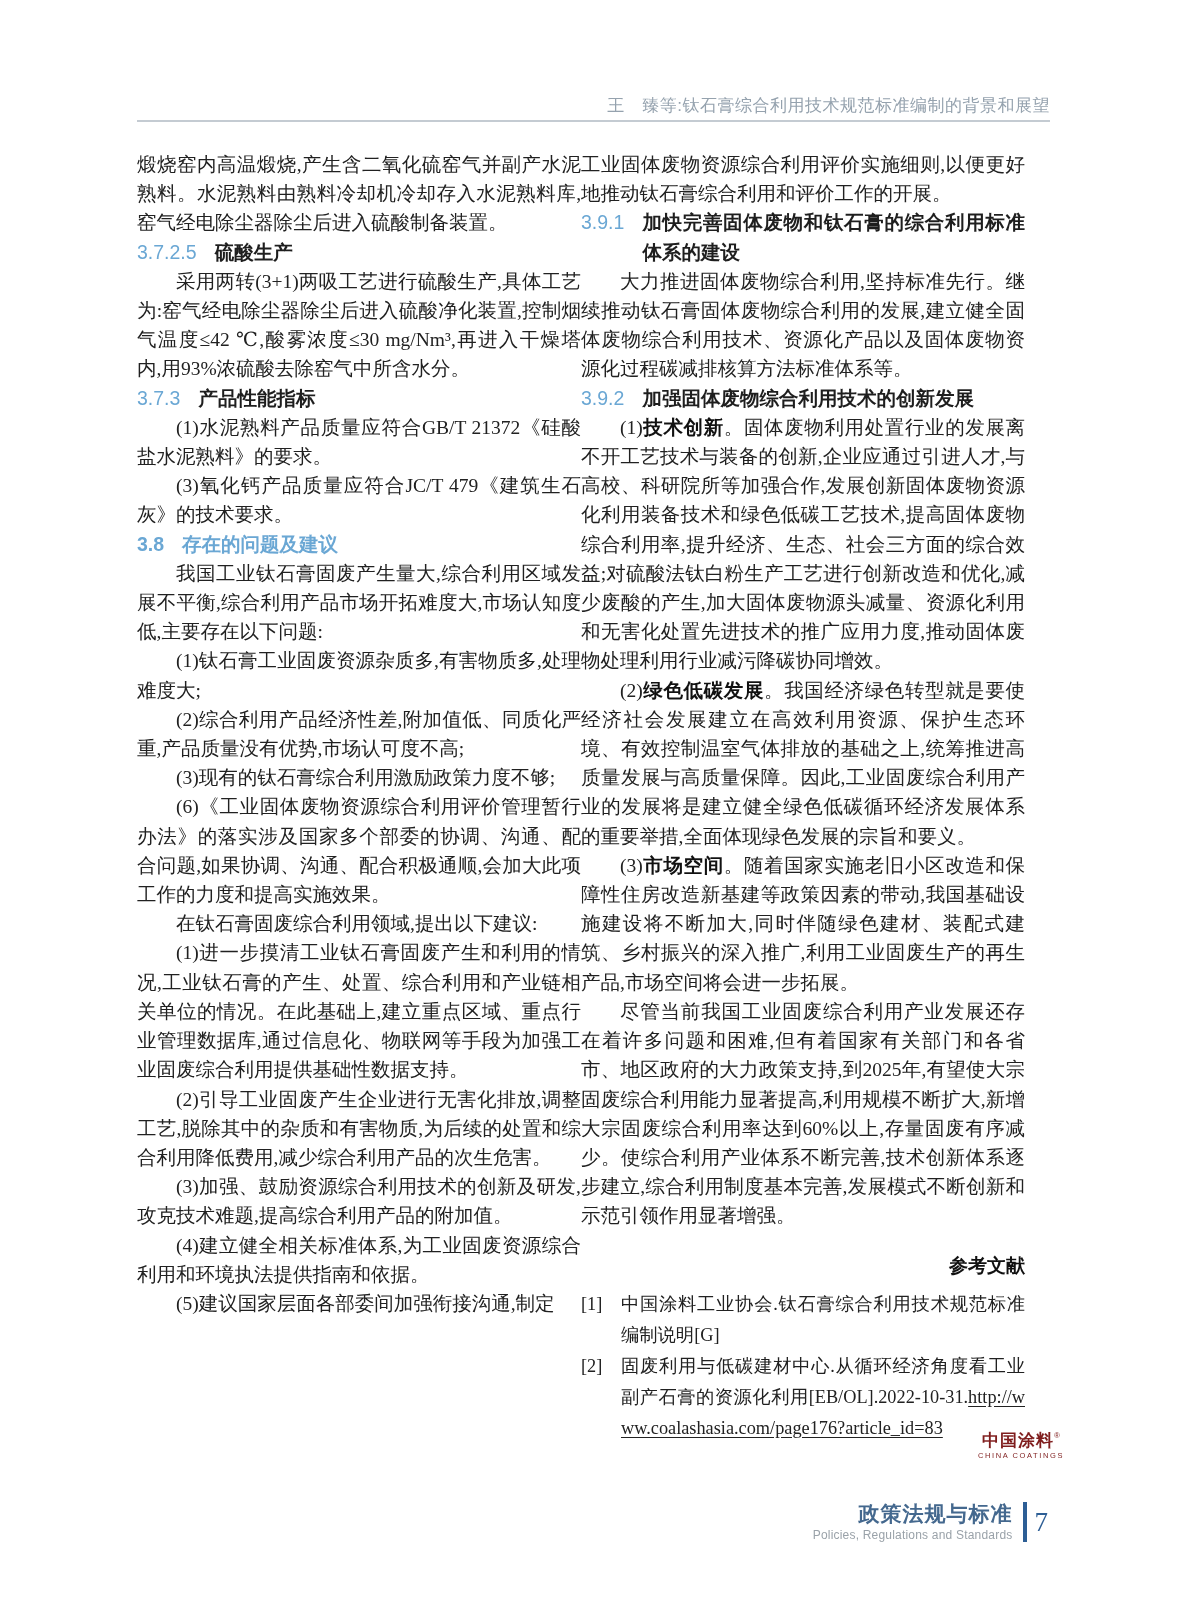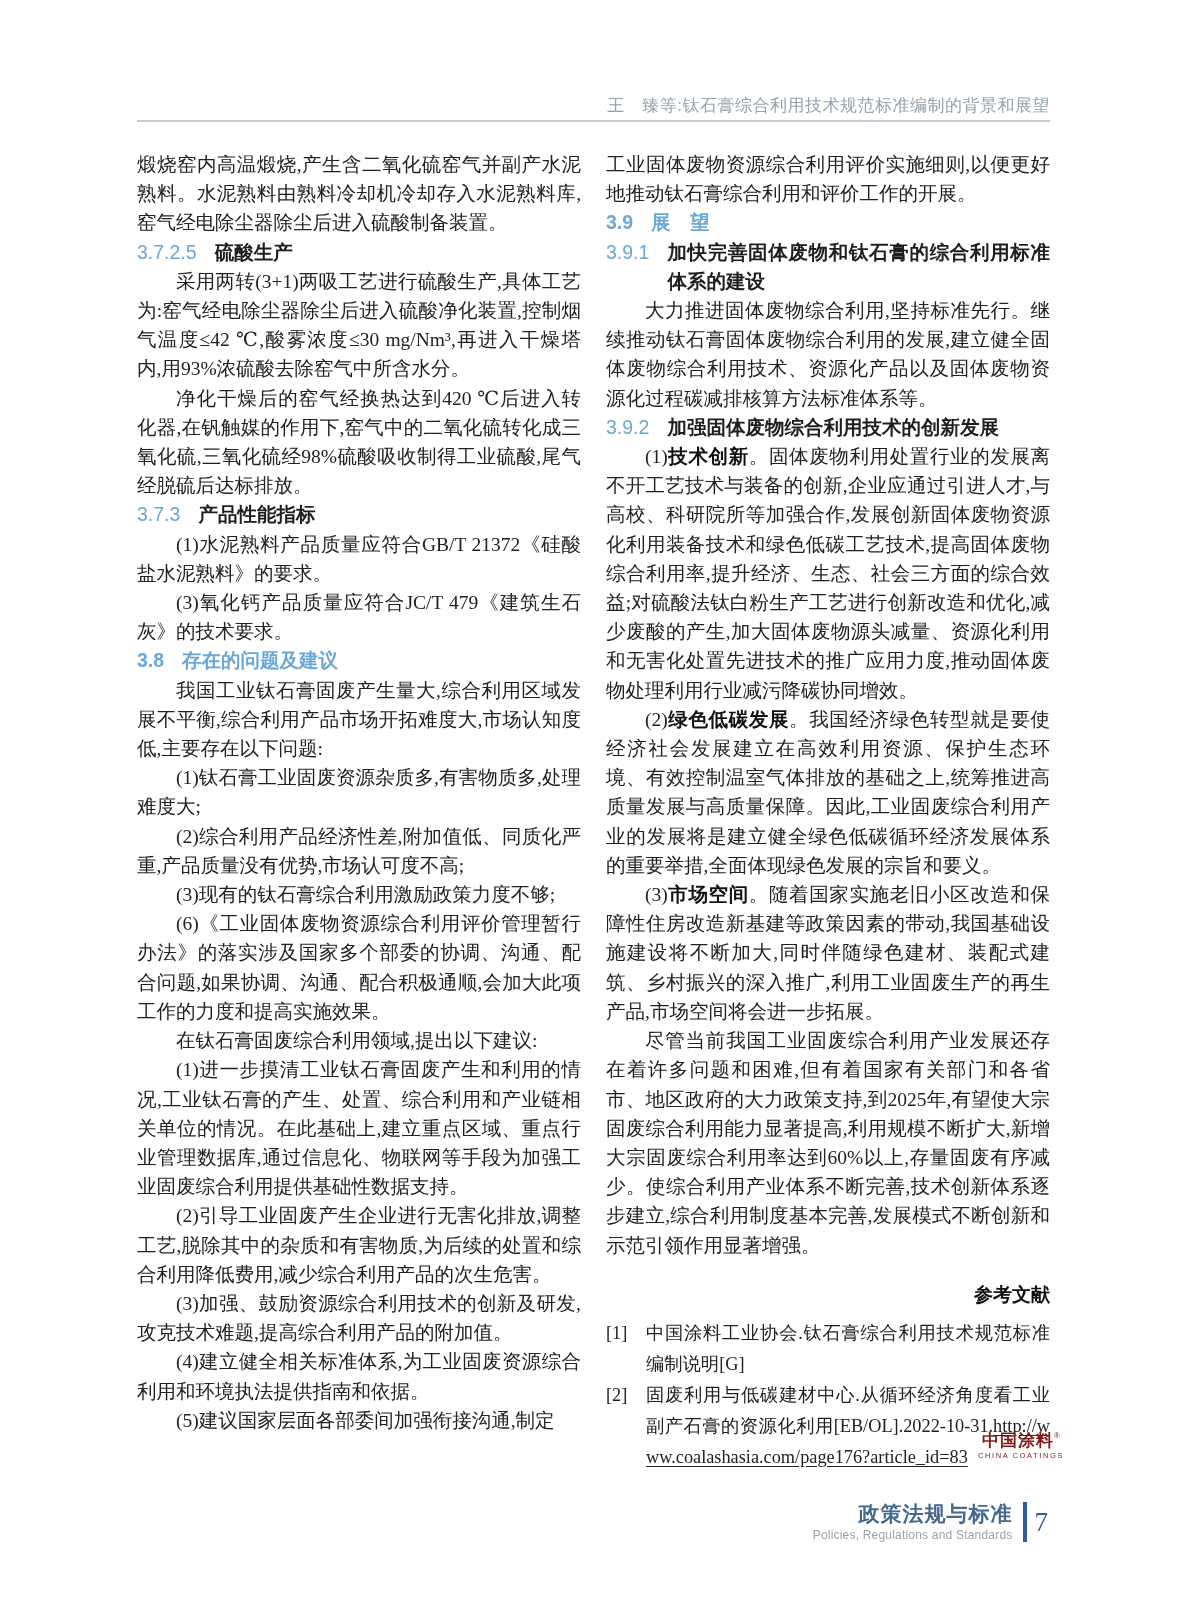--- a/index.html
+++ b/index.html
@@ -26,21 +26,21 @@
     line-height:20px;
   }
   .header-rule {
     margin-top:4px;
     border:none;
     border-top:2px solid #c4cbd2;
     height:0;
   }
 
   
-  .columns { display:flex; gap:25px; margin-top:28px; }
+  .columns { display:flex; margin-top:28px; }
   .col { width:444px; }
 
   .bp {
     font-size:19.5px;
     line-height:29.2px;
     text-align:justify;
     text-indent:2em;
   }
   .bp.cont { text-indent:0; }
 
@@ -155,21 +155,20 @@
 
     <main class="columns">
 
       <section class="col">
         <p class="bp cont">煅烧窑内高温煅烧,产生含二氧化硫窑气并副产水泥熟料。水泥熟料由熟料冷却机冷却存入水泥熟料库,窑气经电除尘器除尘后进入硫酸制备装置。</p>
         <h4 class="h3">
           <span class="num">3.7.2.5</span>
           <span class="h3t">硫酸生产</span>
         </h4>
         <p class="bp">采用两转(3+1)两吸工艺进行硫酸生产,具体工艺为:窑气经电除尘器除尘后进入硫酸净化装置,控制烟气温度≤42 ℃,酸雾浓度≤30 mg/Nm³,再进入干燥塔内,用93%浓硫酸去除窑气中所含水分。</p>
-        <p class="bp">净化干燥后的窑气经换热达到420 ℃后进入转化器,在钒触媒的作用下,窑气中的二氧化硫转化成三氧化硫,三氧化硫经98%硫酸吸收制得工业硫酸,尾气经脱硫后达标排放。</p>
         <h4 class="h3">
           <span class="num">3.7.3</span>
           <span class="h3t">产品性能指标</span>
         </h4>
         <p class="bp">(1)水泥熟料产品质量应符合GB/T 21372《硅酸盐水泥熟料》的要求。</p>
         <p class="bp">(3)氧化钙产品质量应符合JC/T 479《建筑生石灰》的技术要求。</p>
         <h3 class="h2">
           <span class="num">3.8</span>
           <span class="h2t">存在的问题及建议</span>
         </h3>
@@ -181,24 +180,20 @@
         <p class="bp">在钛石膏固废综合利用领域,提出以下建议:</p>
         <p class="bp">(1)进一步摸清工业钛石膏固废产生和利用的情况,工业钛石膏的产生、处置、综合利用和产业链相关单位的情况。在此基础上,建立重点区域、重点行业管理数据库,通过信息化、物联网等手段为加强工业固废综合利用提供基础性数据支持。</p>
         <p class="bp">(2)引导工业固废产生企业进行无害化排放,调整工艺,脱除其中的杂质和有害物质,为后续的处置和综合利用降低费用,减少综合利用产品的次生危害。</p>
         <p class="bp">(3)加强、鼓励资源综合利用技术的创新及研发,攻克技术难题,提高综合利用产品的附加值。</p>
         <p class="bp">(4)建立健全相关标准体系,为工业固废资源综合利用和环境执法提供指南和依据。</p>
         <p class="bp">(5)建议国家层面各部委间加强衔接沟通,制定</p>
       </section>
 
       <section class="col">
         <p class="bp cont">工业固体废物资源综合利用评价实施细则,以便更好地推动钛石膏综合利用和评价工作的开展。</p>
-        <h3 class="h2">
-          <span class="num">3.9</span>
-          <span class="h2t">展　望</span>
-        </h3>
         <h4 class="h3">
           <span class="num">3.9.1</span>
           <span class="h3t">加快完善固体废物和钛石膏的综合利用标准体系的建设</span>
         </h4>
         <p class="bp">大力推进固体废物综合利用,坚持标准先行。继续推动钛石膏固体废物综合利用的发展,建立健全固体废物综合利用技术、资源化产品以及固体废物资源化过程碳减排核算方法标准体系等。</p>
         <h4 class="h3">
           <span class="num">3.9.2</span>
           <span class="h3t">加强固体废物综合利用技术的创新发展</span>
         </h4>
         <p class="bp"><span>(1)</span><b class="lead">技术创新</b><span>。固体废物利用处置行业的发展离不开工艺技术与装备的创新,企业应通过引进人才,与高校、科研院所等加强合作,发展创新固体废物资源化利用装备技术和绿色低碳工艺技术,提高固体废物综合利用率,提升经济、生态、社会三方面的综合效益;对硫酸法钛白粉生产工艺进行创新改造和优化,减少废酸的产生,加大固体废物源头减量、资源化利用和无害化处置先进技术的推广应用力度,推动固体废物处理利用行业减污降碳协同增效。</span></p>

